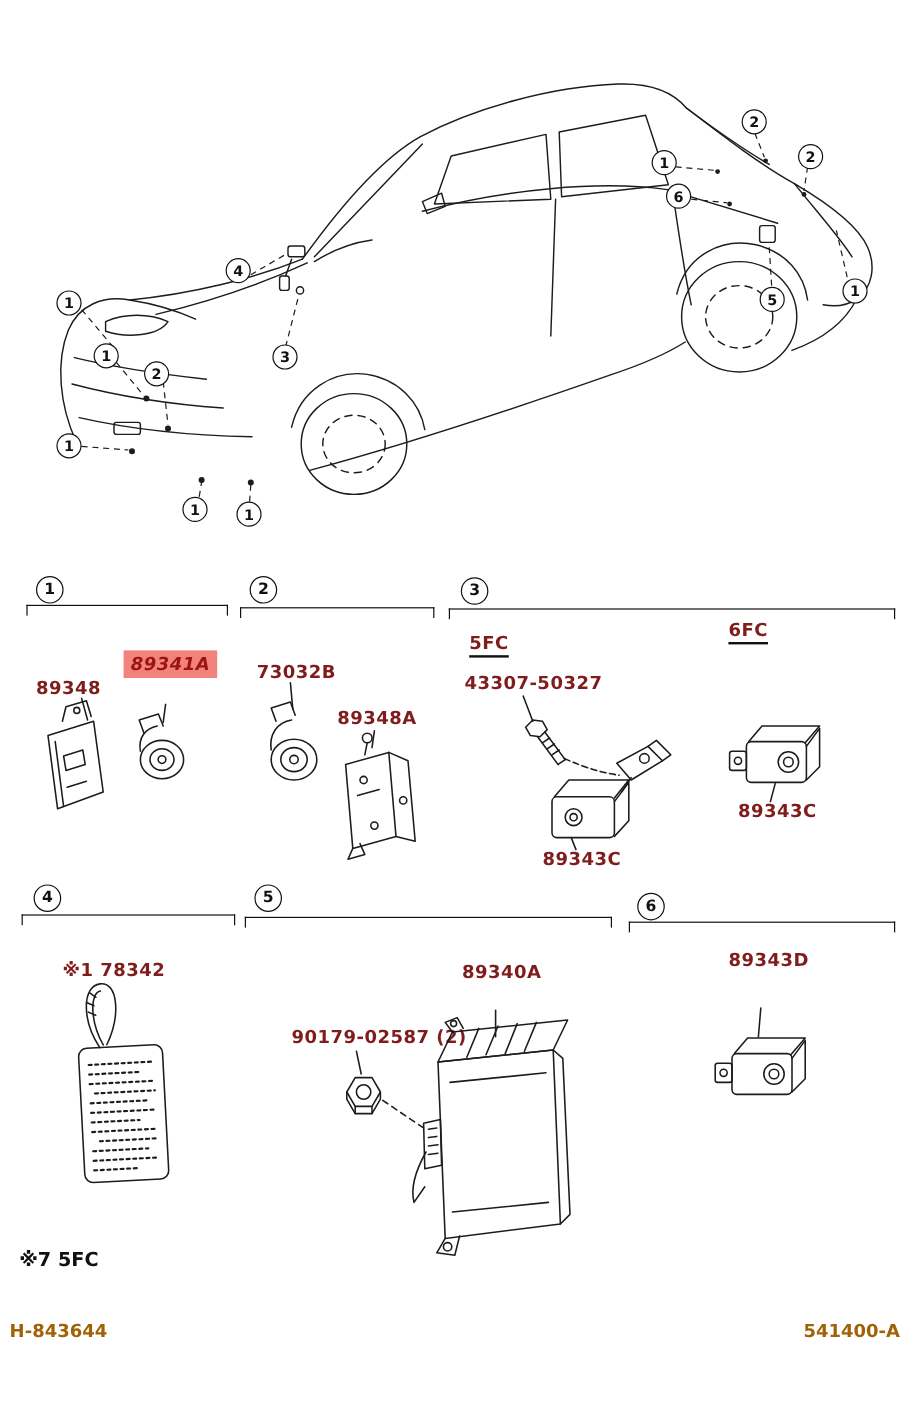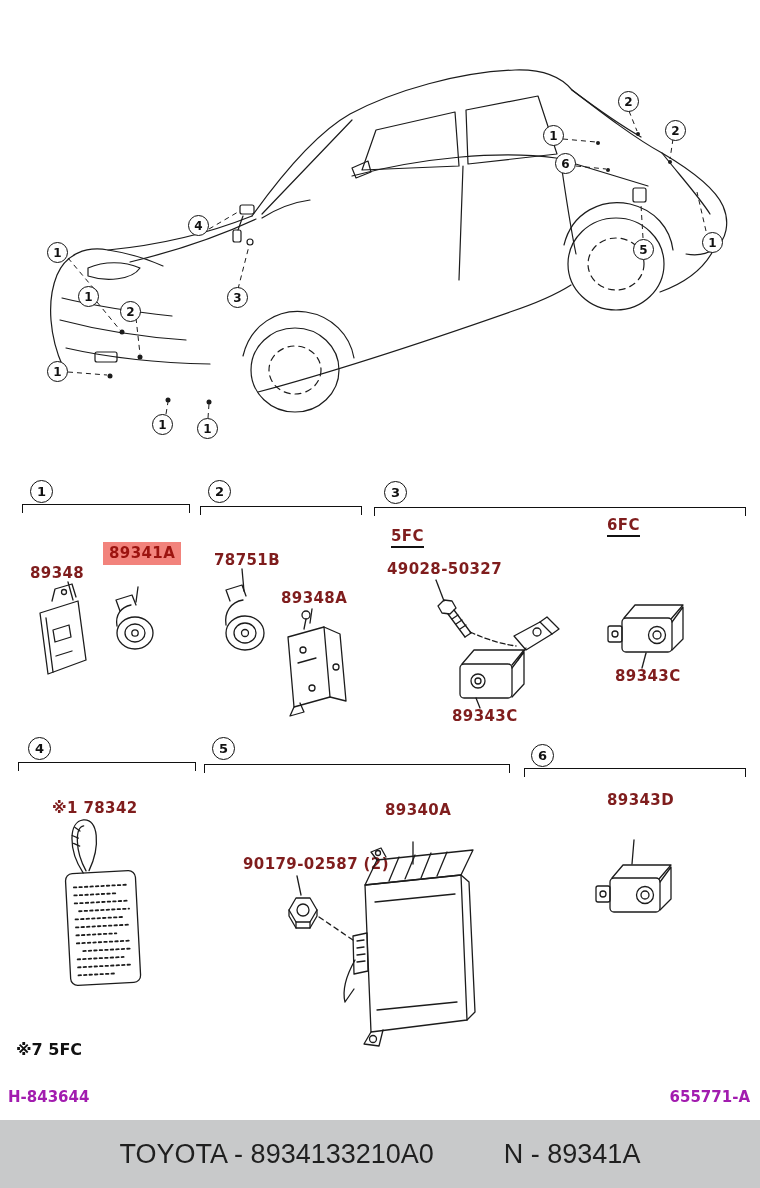--- a/index.html
+++ b/index.html
@@ -7,24 +7,24 @@
   .page{position:relative;width:760px;height:1188px;background:#fff;}
   svg{position:absolute;}
   .callout{position:absolute;width:21px;height:21px;border:1.5px solid #111;border-radius:50%;
            background:#fff;display:flex;align-items:center;justify-content:center;
            font:700 12px "DejaVu Sans",sans-serif;color:#111;box-sizing:border-box;}
   .callout.big{width:23px;height:23px;font-size:13px;}
   .bracket{position:absolute;height:9px;border-top:1.6px solid #111;border-left:1.6px solid #111;
            border-right:1.6px solid #111;box-sizing:border-box;}
   .plabel{position:absolute;font:700 15px "DejaVu Sans",sans-serif;color:#7f1d1d;
           letter-spacing:.4px;white-space:nowrap;}
-  .plabel.hl{background:#f2837c;color:#9c1410;padding:2px 6px 3px;}
+  .plabel.hl{background:#f2837c;color:#9c1410;padding:2px 6px 3px;font-style:italic;}
   .plabel.fc{border-bottom:2px solid #111;padding-bottom:1px;}
   .footnote{position:absolute;font:700 16px "DejaVu Sans",sans-serif;color:#111;}
-  .doccode{position:absolute;font:700 15px "DejaVu Sans",sans-serif;color:#a21caf;}
+  .doccode{position:absolute;font:700 15px "DejaVu Sans",sans-serif;color:#a16207;margin-top:12px;}
   .footerbar{position:absolute;left:0;top:1120px;width:760px;height:68px;background:#c8c9ca;
              display:flex;align-items:center;justify-content:center;gap:70px;
              font:400 27px "Liberation Sans",sans-serif;color:#1f1f1f;}
 </style>
 </head>
 <body>
 
 <div class="page">
 
   <svg style="left:0;top:40px" width="760" height="430" viewBox="0 0 760 430">
@@ -124,21 +124,21 @@
       <path d="M100,73 L96,62 L112,57 L116,67"></path>
       <ellipse cx="115" cy="95" rx="18" ry="16"></ellipse>
       <ellipse cx="115" cy="95" rx="10" ry="9"></ellipse>
       <circle cx="115" cy="95" r="3.2"></circle>
       <path d="M97,88 C95,77 101,69 111,67"></path>
     </g>
   </svg>
 
   <div class="callout big" style="left:208px;top:480px">2</div>
   <div class="bracket" style="left:200px;top:506px;width:162px"></div>
-  <div class="plabel" style="left:214px;top:551px">78751B</div>
+  <div class="plabel" style="left:214px;top:551px">73032B</div>
   <div class="plabel" style="left:281px;top:589px">89348A</div>
   <svg style="left:200px;top:545px" width="165" height="175" viewBox="0 0 165 175">
     <g fill="none" stroke="#1c1c1c" stroke-width="1.3" stroke-linecap="round" stroke-linejoin="round">
       <path d="M42,24 L44,46"></path>
       <path d="M30,56 L26,45 L42,40 L46,51"></path>
       <ellipse cx="45" cy="88" rx="19" ry="17"></ellipse>
       <ellipse cx="45" cy="88" rx="11" ry="10"></ellipse>
       <circle cx="45" cy="88" r="3.5"></circle>
       <path d="M26,80 C24,67 31,57 43,55"></path>
       <path d="M112,64 L110,78"></path>
@@ -151,21 +151,21 @@
       <circle cx="136" cy="122" r="3"></circle>
       <path d="M98,118 L116,113"></path>
       <path d="M94,162 L90,171 L104,167 L100,158"></path>
     </g>
   </svg>
 
   <div class="callout big" style="left:384px;top:481px">3</div>
   <div class="bracket" style="left:374px;top:507px;width:372px"></div>
   <div class="plabel fc" style="left:391px;top:527px">5FC</div>
   <div class="plabel fc" style="left:607px;top:516px">6FC</div>
-  <div class="plabel" style="left:387px;top:560px">49028-50327</div>
+  <div class="plabel" style="left:387px;top:560px">43307-50327</div>
   <div class="plabel" style="left:452px;top:707px">89343C</div>
   <div class="plabel" style="left:615px;top:667px">89343C</div>
   <svg style="left:374px;top:540px" width="372" height="190" viewBox="0 0 372 190">
     <g fill="none" stroke="#1c1c1c" stroke-width="1.3" stroke-linecap="round" stroke-linejoin="round">
       <path d="M62,40 L70,61"></path>
       <path d="M64,66 L70,60 L78,61 L82,68 L76,74 L68,73 Z"></path>
       <path d="M74,74 L91,97"></path>
       <path d="M80,70 L97,93"></path>
       <path d="M91,97 L97,93"></path>
       <path d="M78,79 L84,75"></path>
@@ -268,20 +268,16 @@
       <path d="M136,70 L147,55 L147,87 L136,98"></path>
       <circle cx="121" cy="83" r="8.5"></circle>
         <circle cx="121" cy="83" r="4"></circle>
       <rect x="72" y="74" width="14" height="16" rx="2"></rect>
       <circle cx="79" cy="82" r="3"></circle>
     </g>
   </svg>
 
   <div class="footnote" style="left:16px;top:1040px">※7 5FC</div>
   <div class="doccode" style="left:8px;top:1088px">H-843644</div>
-  <div class="doccode" style="right:10px;top:1088px">655771-A</div>
-
-  <div class="footerbar">
-    <span>TOYOTA - 8934133210A0</span>
-    <span>N - 89341A</span>
-  </div>
+  <div class="doccode" style="right:10px;top:1088px">541400-A</div>
+
 
 </div>
 
 </body></html>

